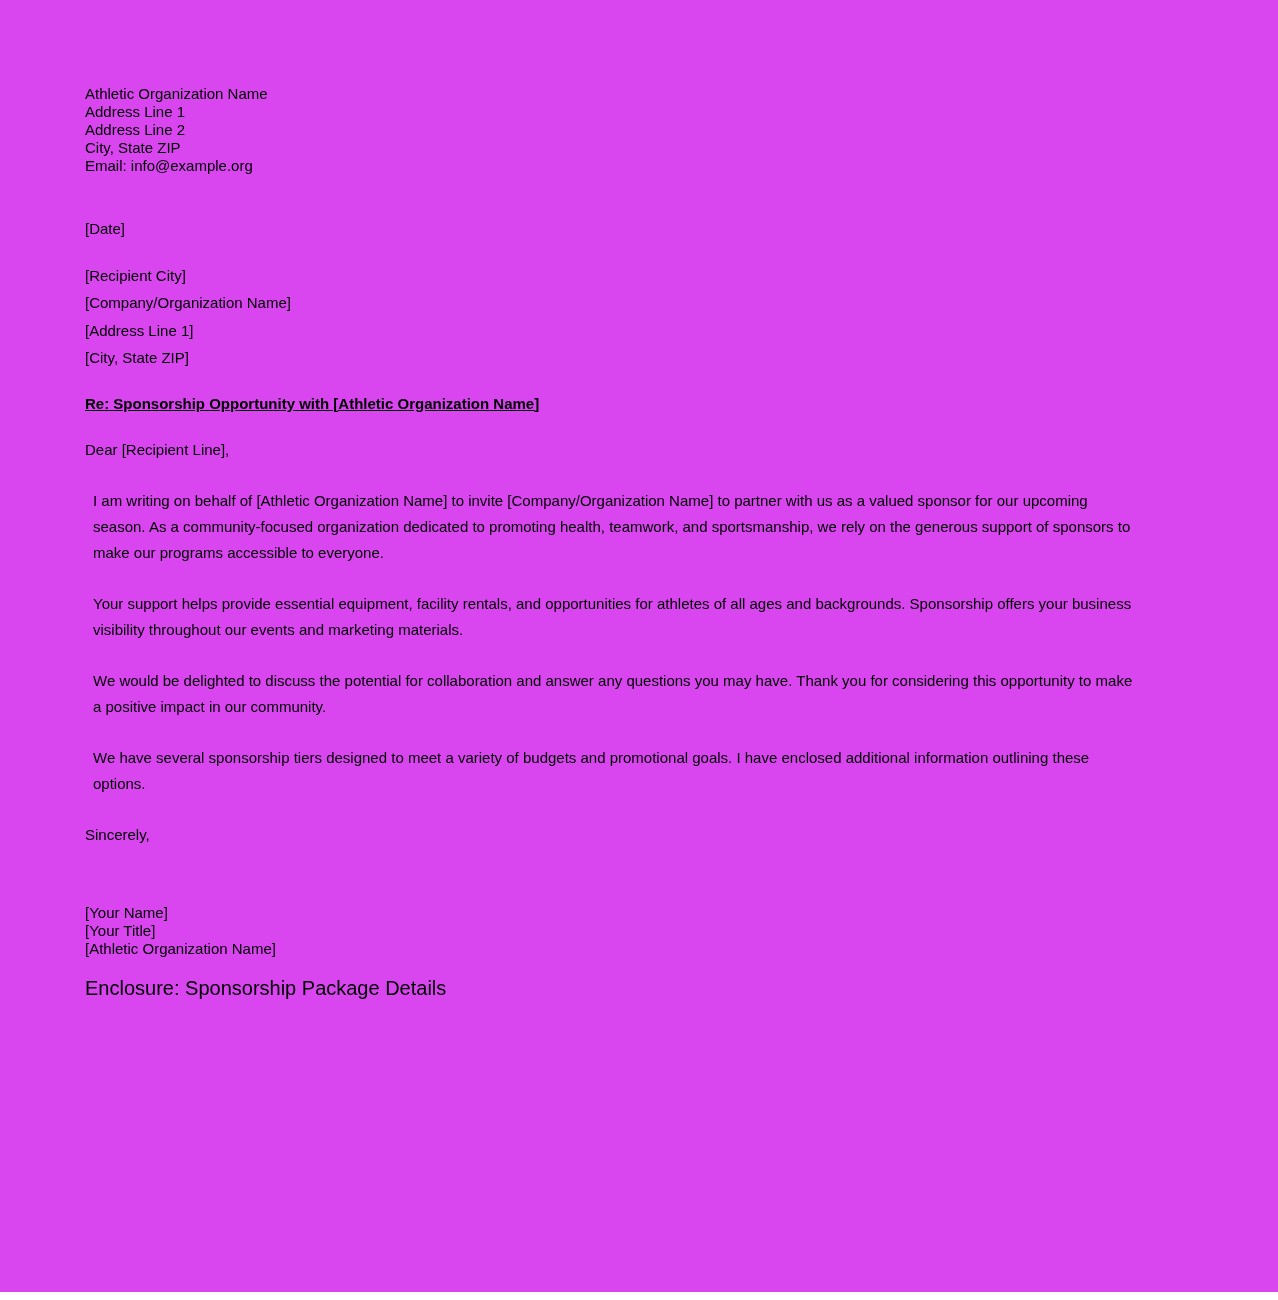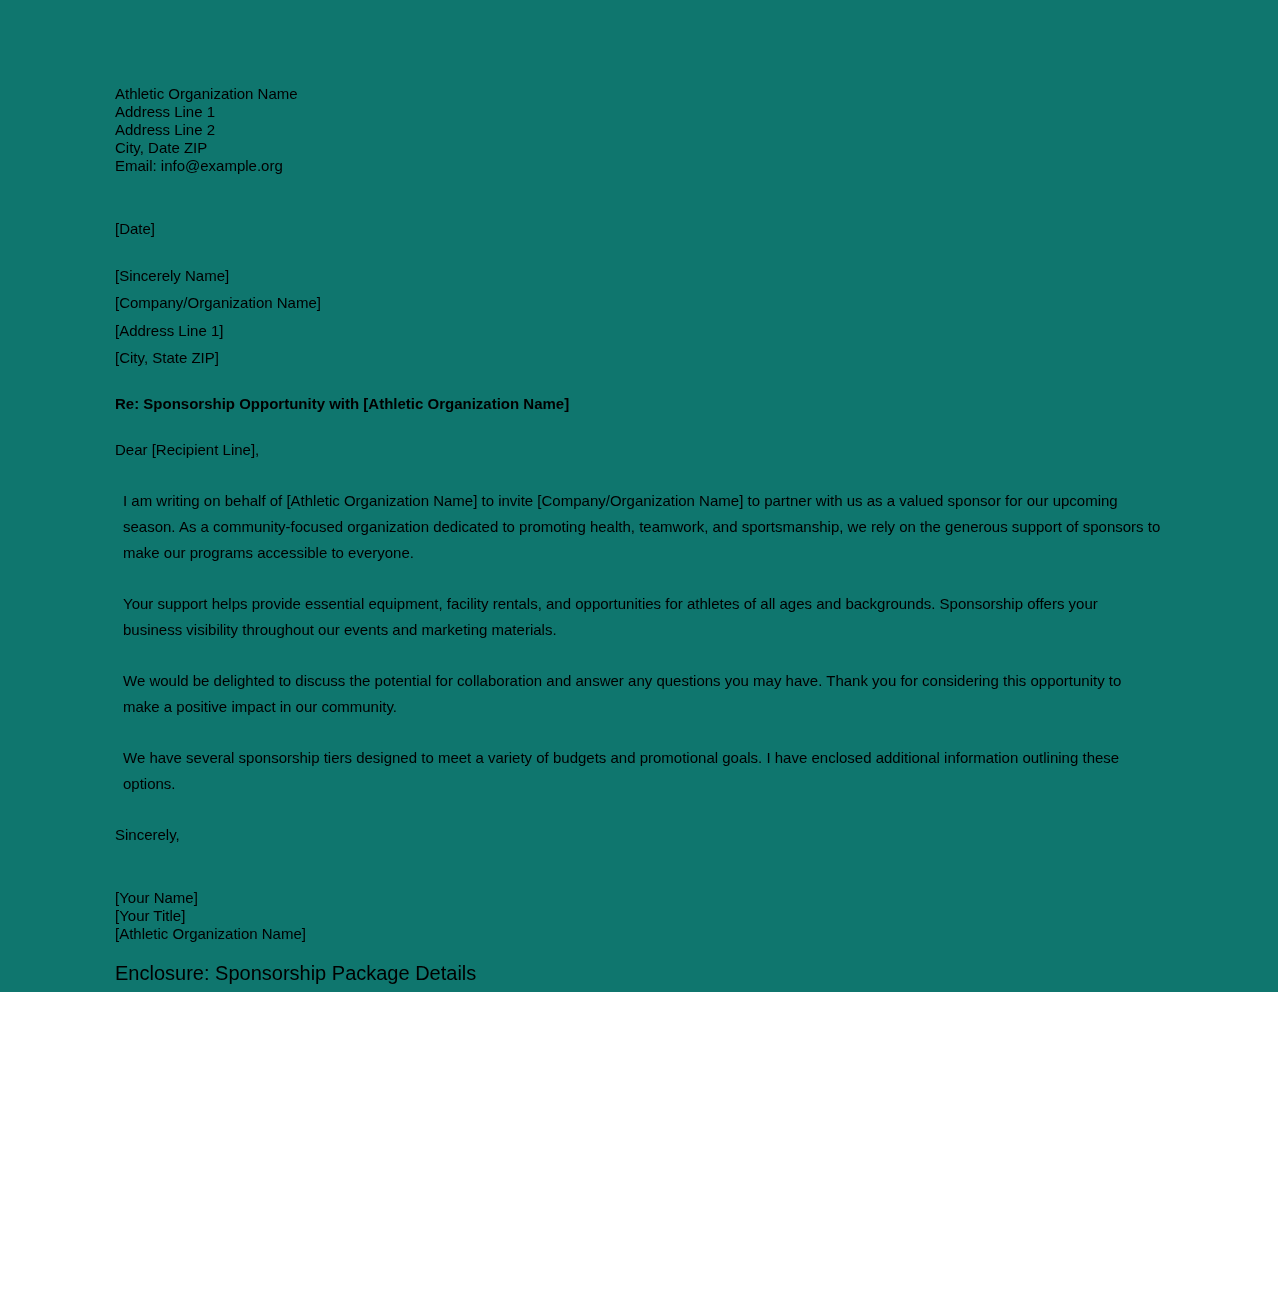--- a/index.html
+++ b/index.html
@@ -10,23 +10,23 @@
   body {
     width: 1278px;
     height: 1300px;
     font-family: "Liberation Sans", sans-serif;
     color: #000000;
     overflow: hidden;
   }
   .page {
     box-sizing: border-box;
     width: 1278px;
-    height: 992px;
-    padding: 85px 117px 0 115px;
-    background: #0f766e;
+    height: 1292px;
+    padding: 85px 117px 0 85px;
+    background: #d946ef;
   }
   .sender-block .line {
     font-size: 15px;
     line-height: 18px;
     white-space: pre;
   }
   .date-line {
     margin-top: 40px;
     font-size: 15px;
     line-height: 27px;
@@ -36,67 +36,68 @@
   }
   .recipient-block .line {
     font-size: 15px;
     line-height: 27.4px;
   }
   .subject-line {
     margin-top: 18px;
     font-size: 15px;
     line-height: 27px;
     font-weight: 700;
+    text-decoration: underline;
   }
   .greeting-line {
     margin-top: 19px;
     font-size: 15px;
     line-height: 27px;
   }
   .body-paragraph {
     margin: 25px 0 0 8px;
     font-size: 15px;
     line-height: 26px;
     max-width: 1046px;
   }
   .closing-line {
     margin-top: 25px;
     font-size: 15px;
     line-height: 26px;
   }
   .signature-block {
-    margin-top: 41px;
+    margin-top: 56px;
   }
   .signature-block .line {
     font-size: 15px;
     line-height: 18px;
   }
   .enclosure-line {
     margin-top: 17px;
     font-size: 20px;
     line-height: 27px;
   }
 </style>
 </head>
 <body>
 
 <div class="page">
 
   <div class="sender-block">
     <div class="line">Athletic Organization Name</div>
     <div class="line">Address Line 1</div>
     <div class="line">Address Line 2</div>
-    <div class="line">City, Date ZIP</div>
+    <div class="line">City, State ZIP</div>
     <div class="line">Email: info@example.org</div>
   </div>
 
   <div class="date-line">[Date]</div>
 
   <div class="recipient-block">
-    <div class="line">[Sincerely Name]</div>
+    <div class="line">[Recipient City]</div>
     <div class="line">[Company/Organization Name]</div>
     <div class="line">[Address Line 1]</div>
     <div class="line">[City, State ZIP]</div>
   </div>
 
   <div class="subject-line">Re: Sponsorship Opportunity with [Athletic Organization Name]</div>
 
   <div class="greeting-line">Dear [Recipient Line],</div>
 
   <p class="body-paragraph">I am writing on behalf of [Athletic Organization Name] to invite [Company/Organization Name] to partner with us as a valued sponsor for our upcoming season. As a community-focused organization dedicated to promoting health, teamwork, and sportsmanship, we rely on the generous support of sponsors to make our programs accessible to everyone.</p>

